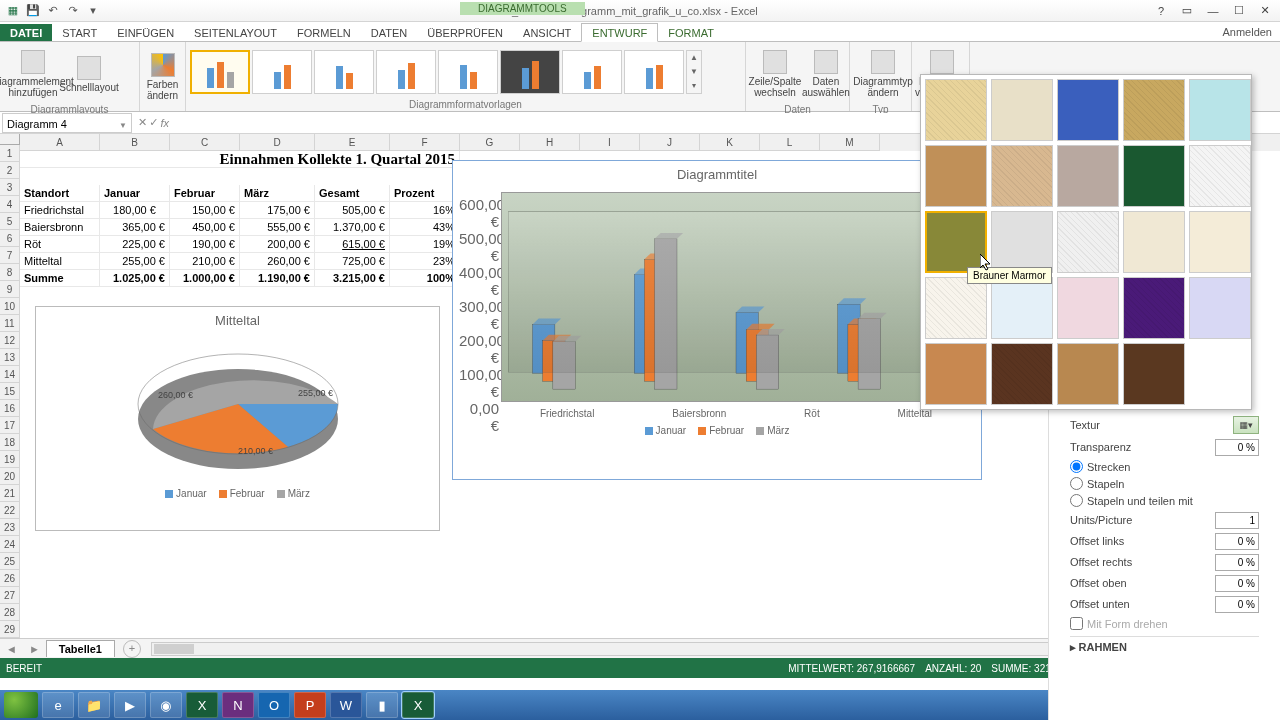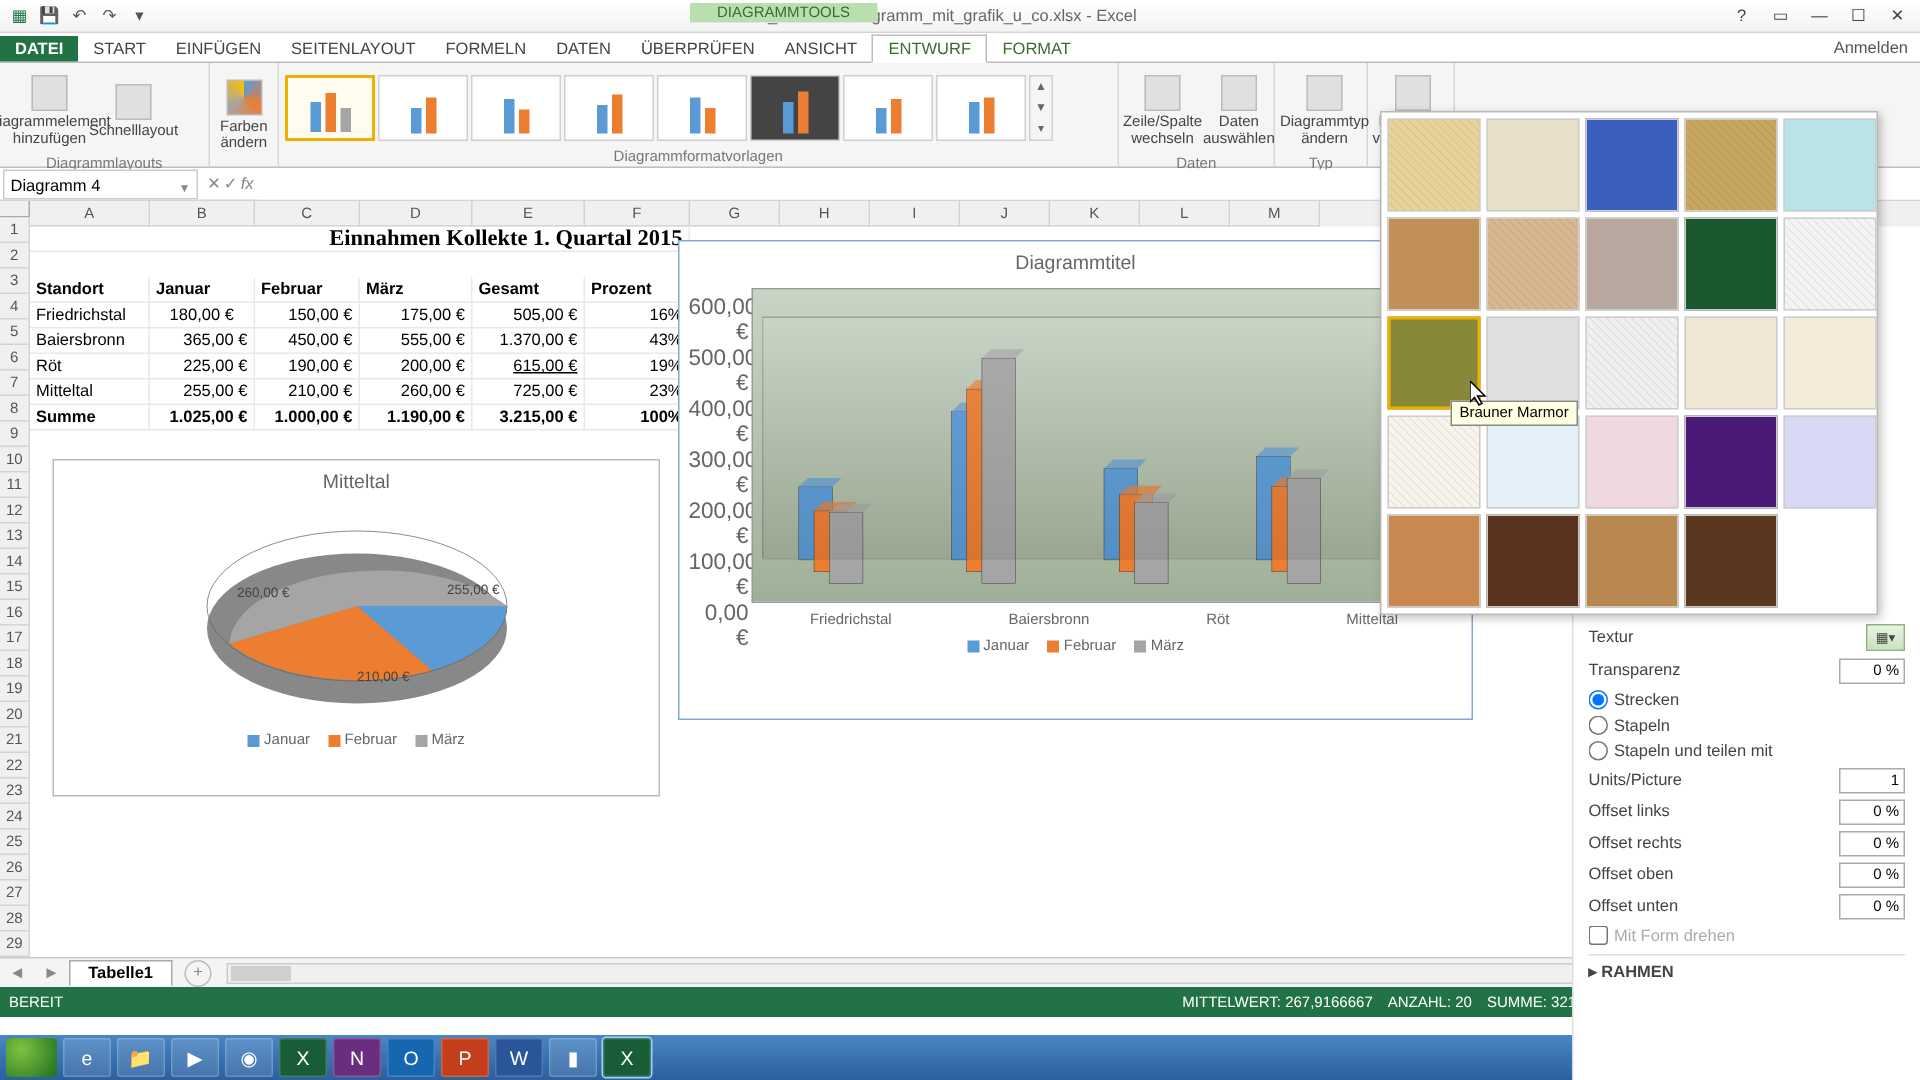--- a/index.html
+++ b/index.html
@@ -79,21 +79,21 @@
 .depth { position:absolute; right:2px; top:40px; font-size:9px; color:#666; display:flex; flex-direction:column; gap:14px; text-align:left;}
 
 
 .texpop { position:absolute; right:28px; top:74px; width:332px; background:#fff; border:1px solid #b8b8b8; box-shadow:2px 2px 6px rgba(0,0,0,.25); padding:4px; z-index:50;}
 .texgrid { display:grid; grid-template-columns:repeat(5,62px); grid-auto-rows:62px; gap:4px;}
 .tex { border:1px solid #ccc; position:relative;}
 .tex.hover { outline:2px solid #f0b000; outline-offset:-2px;}
 .tooltip { position:absolute; left:40px; top:48px; background:#ffffe1; border:1px solid #888; padding:2px 5px; font-size:10px; white-space:nowrap; z-index:60;}
 
 
-.fmtpane { position:absolute; right:0; top:408px; width:232px; bottom:0; background:#fff; border-left:1px solid #ddd; padding:6px 10px; font-size:11px; color:#444; z-index:40;}
+.fmtpane { position:absolute; right:0; top:408px; width:232px; bottom:0; background:#fff; border-left:1px solid #ddd; padding:6px 21px; font-size:11px; color:#444; z-index:40;}
 .fmtpane .row { display:flex; align-items:center; justify-content:space-between; height:20px; margin:1px 0;}
 .fmtpane input[type=text]{ width:44px; height:17px; font-size:10px; text-align:right; padding-right:3px; border:1px solid #aaa;}
 .fmtpane .radio { display:flex; align-items:center; gap:4px; height:17px;}
 .section { font-weight:bold; padding:4px 0; border-top:1px solid #ddd; margin-top:4px;}
 .texrow{ display:flex; align-items:center; justify-content:space-between; height:22px;}
 .texbtn{ width:26px; height:18px; border:1px solid #8fb37f; background:linear-gradient(#e8f3e3,#c9e2bf); display:flex; align-items:center; justify-content:center; font-size:9px;}
 
 
 .sheettabs { height:20px; border-top:1px solid #ccc; display:flex; align-items:center; background:#f4f4f4; font-size:11px;}
 .sheettabs .nav{ padding:0 6px; color:#888;}

